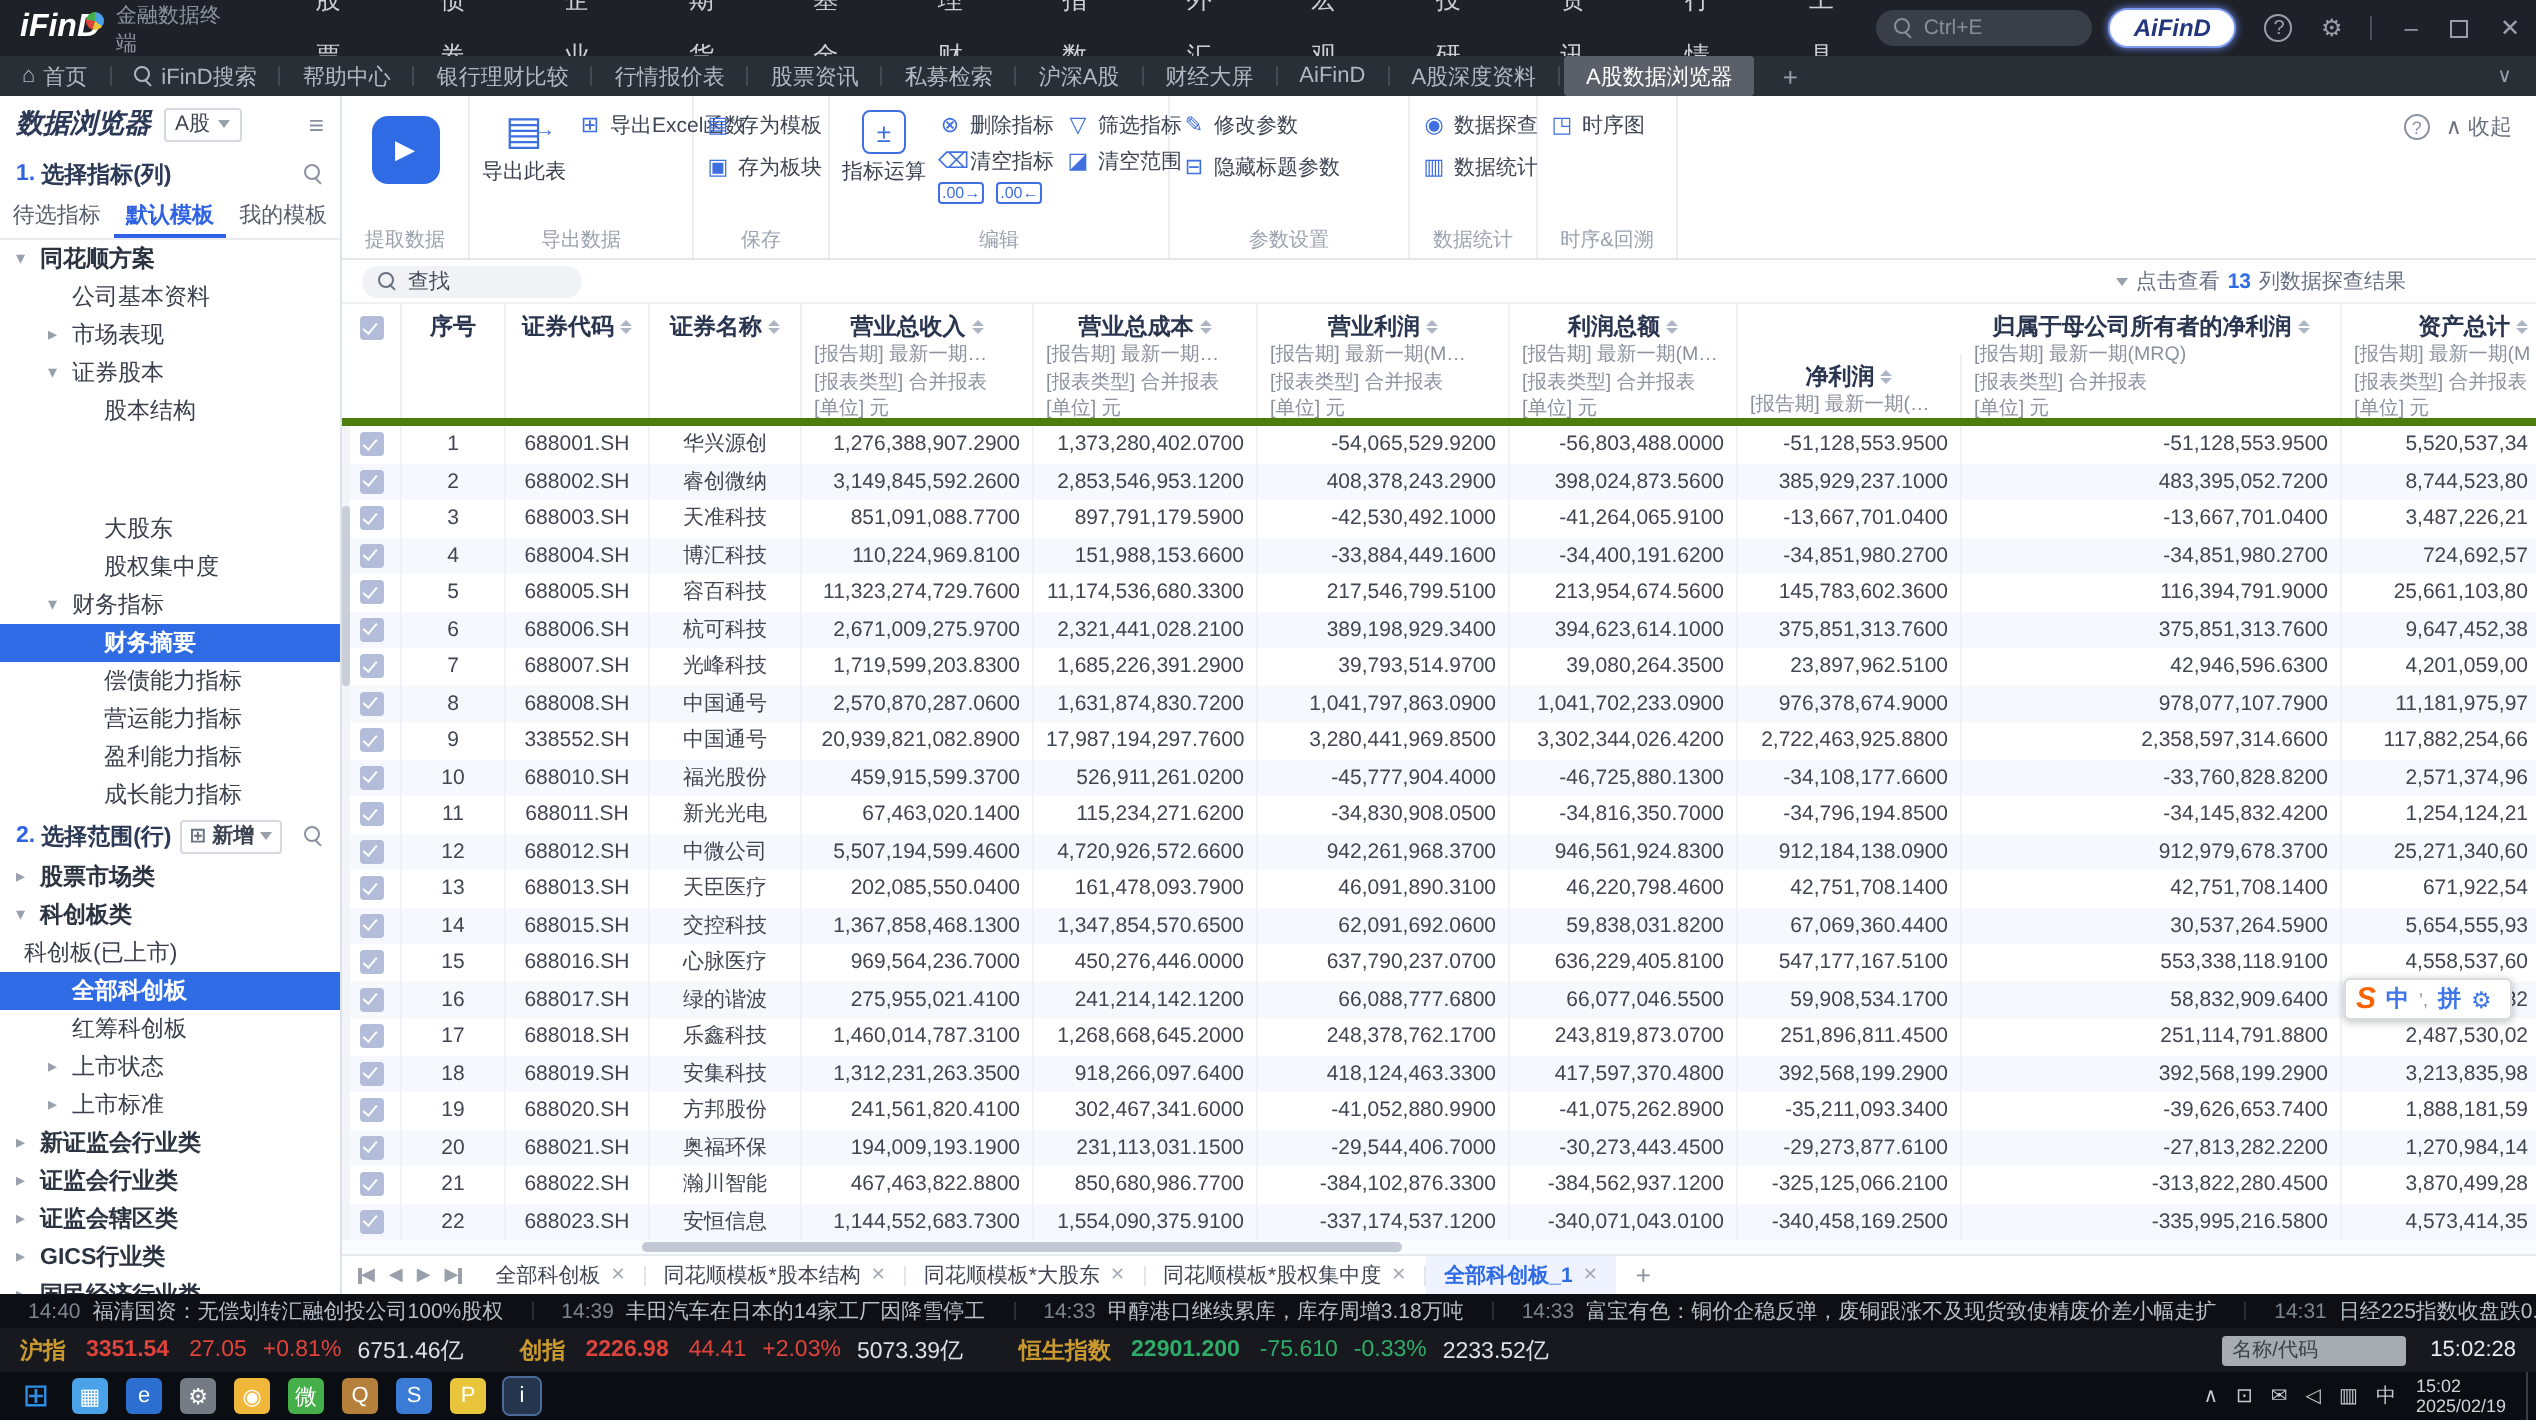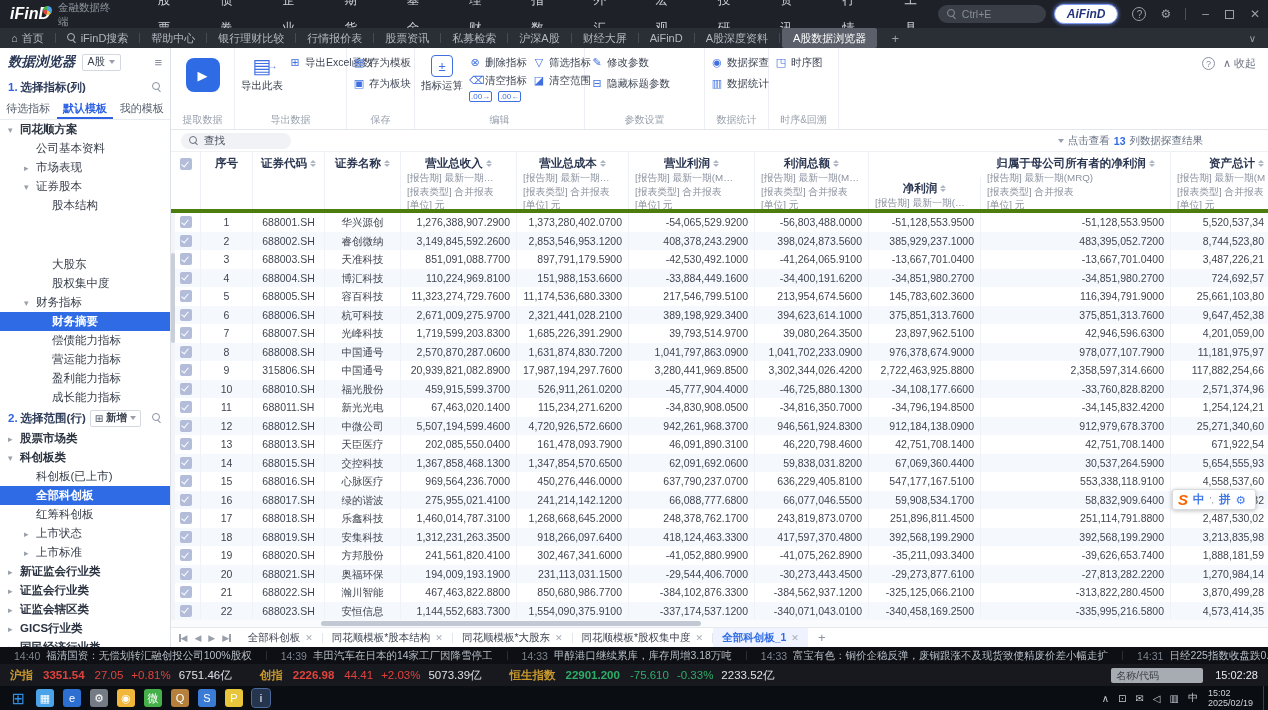--- a/index.html
+++ b/index.html
@@ -350,21 +350,21 @@
     </div>
     <div class="tree" id="tree2">
         <div class="tree-item bold" style="padding-left: 8px;">
           <span class="arrow">▸</span>
           <span class="tlabel">股票市场类</span>
         </div>
         <div class="tree-item bold" style="padding-left: 8px;">
           <span class="arrow">▾</span>
           <span class="tlabel">科创板类</span>
         </div>
-        <div class="tree-item" style="padding-left: 24px;">
+        <div class="tree-item" style="">
           <span class="arrow"></span>
           <span class="tlabel">科创板(已上市)</span>
         </div>
         <div class="tree-item selected" style="padding-left: 24px;">
           <span class="arrow"></span>
           <span class="tlabel">全部科创板</span>
         </div>
         <div class="tree-item" style="padding-left: 24px;">
           <span class="arrow"></span>
           <span class="tlabel">红筹科创板</span>
@@ -751,21 +751,21 @@
           <div class="cell al-right" style="width: 114px;">1,041,702,233.0900</div>
           <div class="cell al-right" style="width: 112px;">976,378,674.9000</div>
           <div class="cell al-right" style="width: 190px;">978,077,107.7900</div>
           <div class="cell al-right cell-asset" style="width: 160px;">11,181,975,97</div>
         </div>
         <div class="row">
           <div class="cell cell-cb">
             <div class="cb"></div>
           </div>
           <div class="cell al-center" style="width: 52px;">9</div>
-          <div class="cell al-center" style="width: 72px;">315806.SH</div>
+          <div class="cell al-center" style="width: 72px;">338552.SH</div>
           <div class="cell al-center" style="width: 76px;">中国通号</div>
           <div class="cell al-right" style="width: 116px;">20,939,821,082.8900</div>
           <div class="cell al-right" style="width: 112px;">17,987,194,297.7600</div>
           <div class="cell al-right" style="width: 126px;">3,280,441,969.8500</div>
           <div class="cell al-right" style="width: 114px;">3,302,344,026.4200</div>
           <div class="cell al-right" style="width: 112px;">2,722,463,925.8800</div>
           <div class="cell al-right" style="width: 190px;">2,358,597,314.6600</div>
           <div class="cell al-right cell-asset" style="width: 160px;">117,882,254,66</div>
         </div>
         <div class="row">

